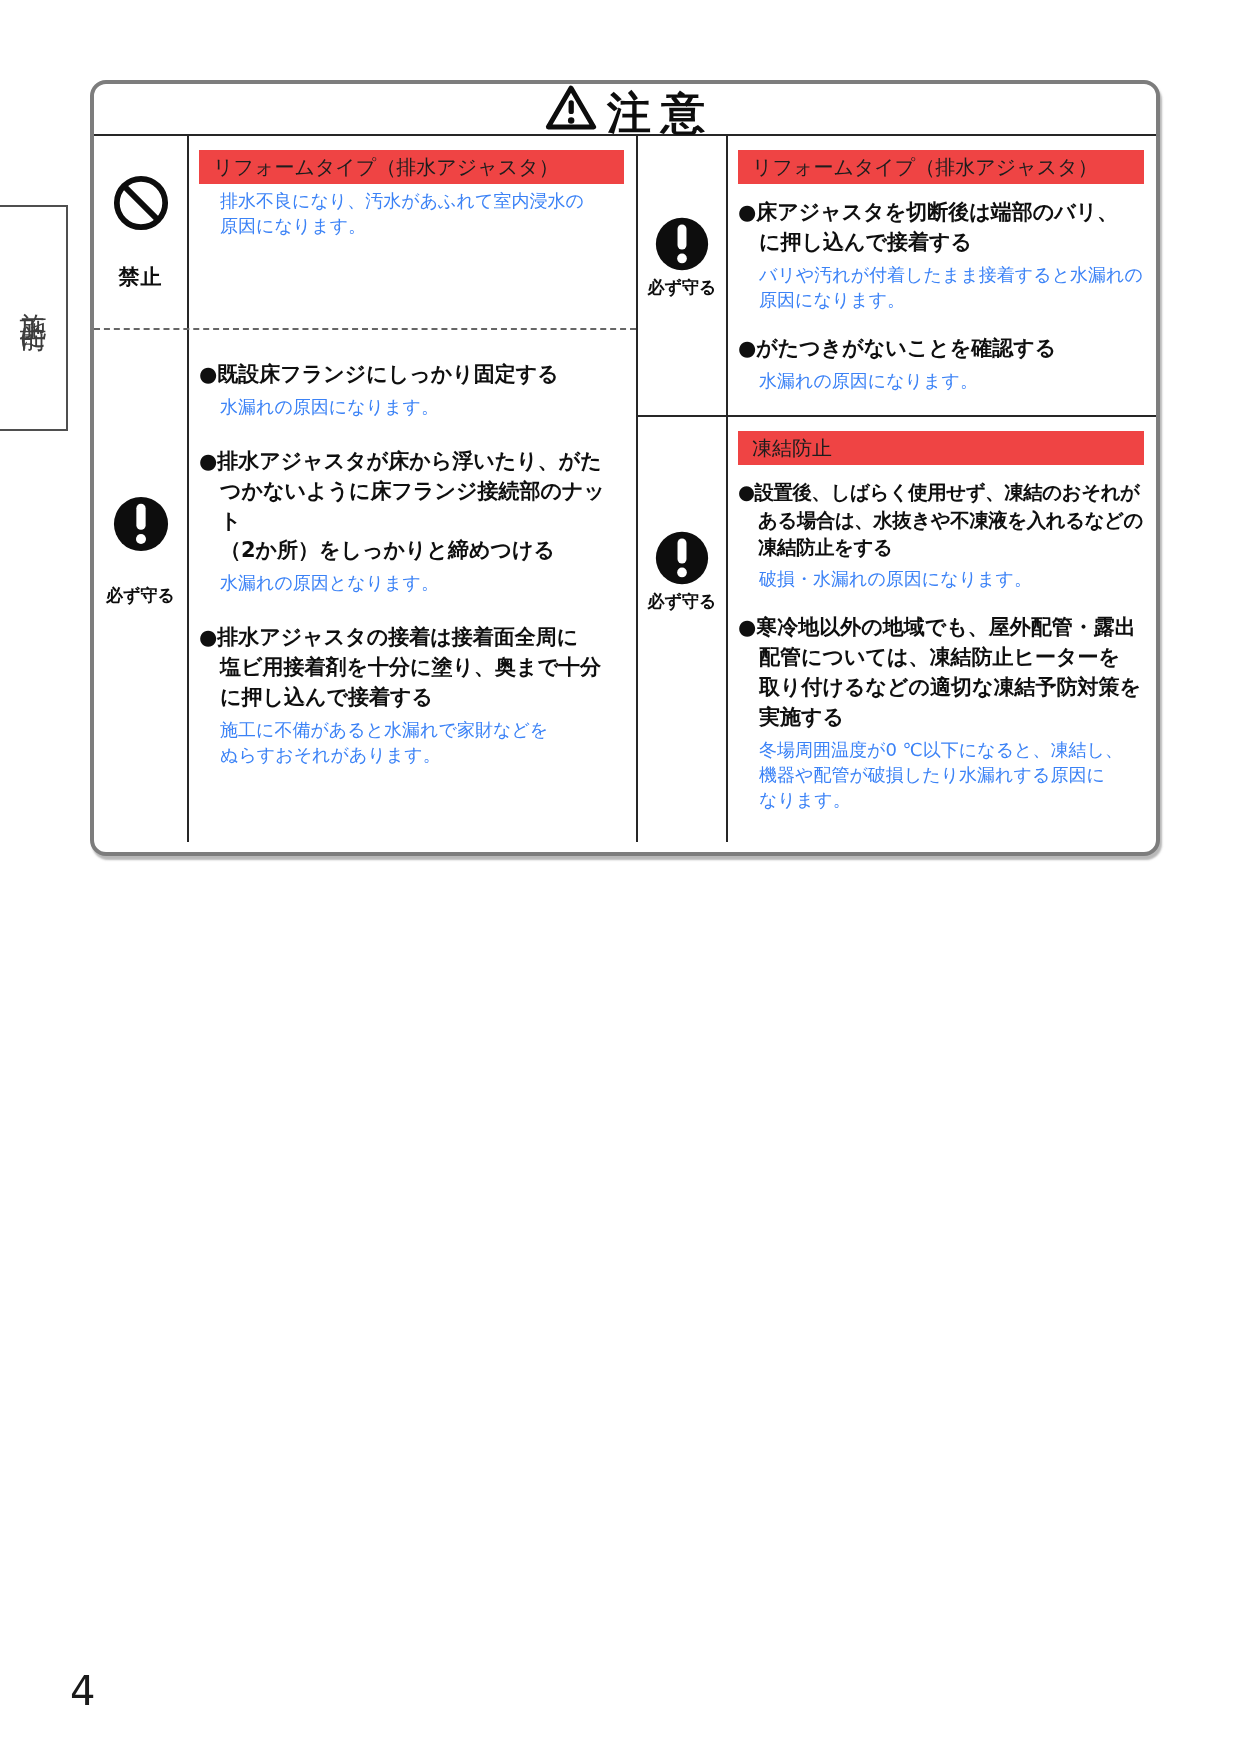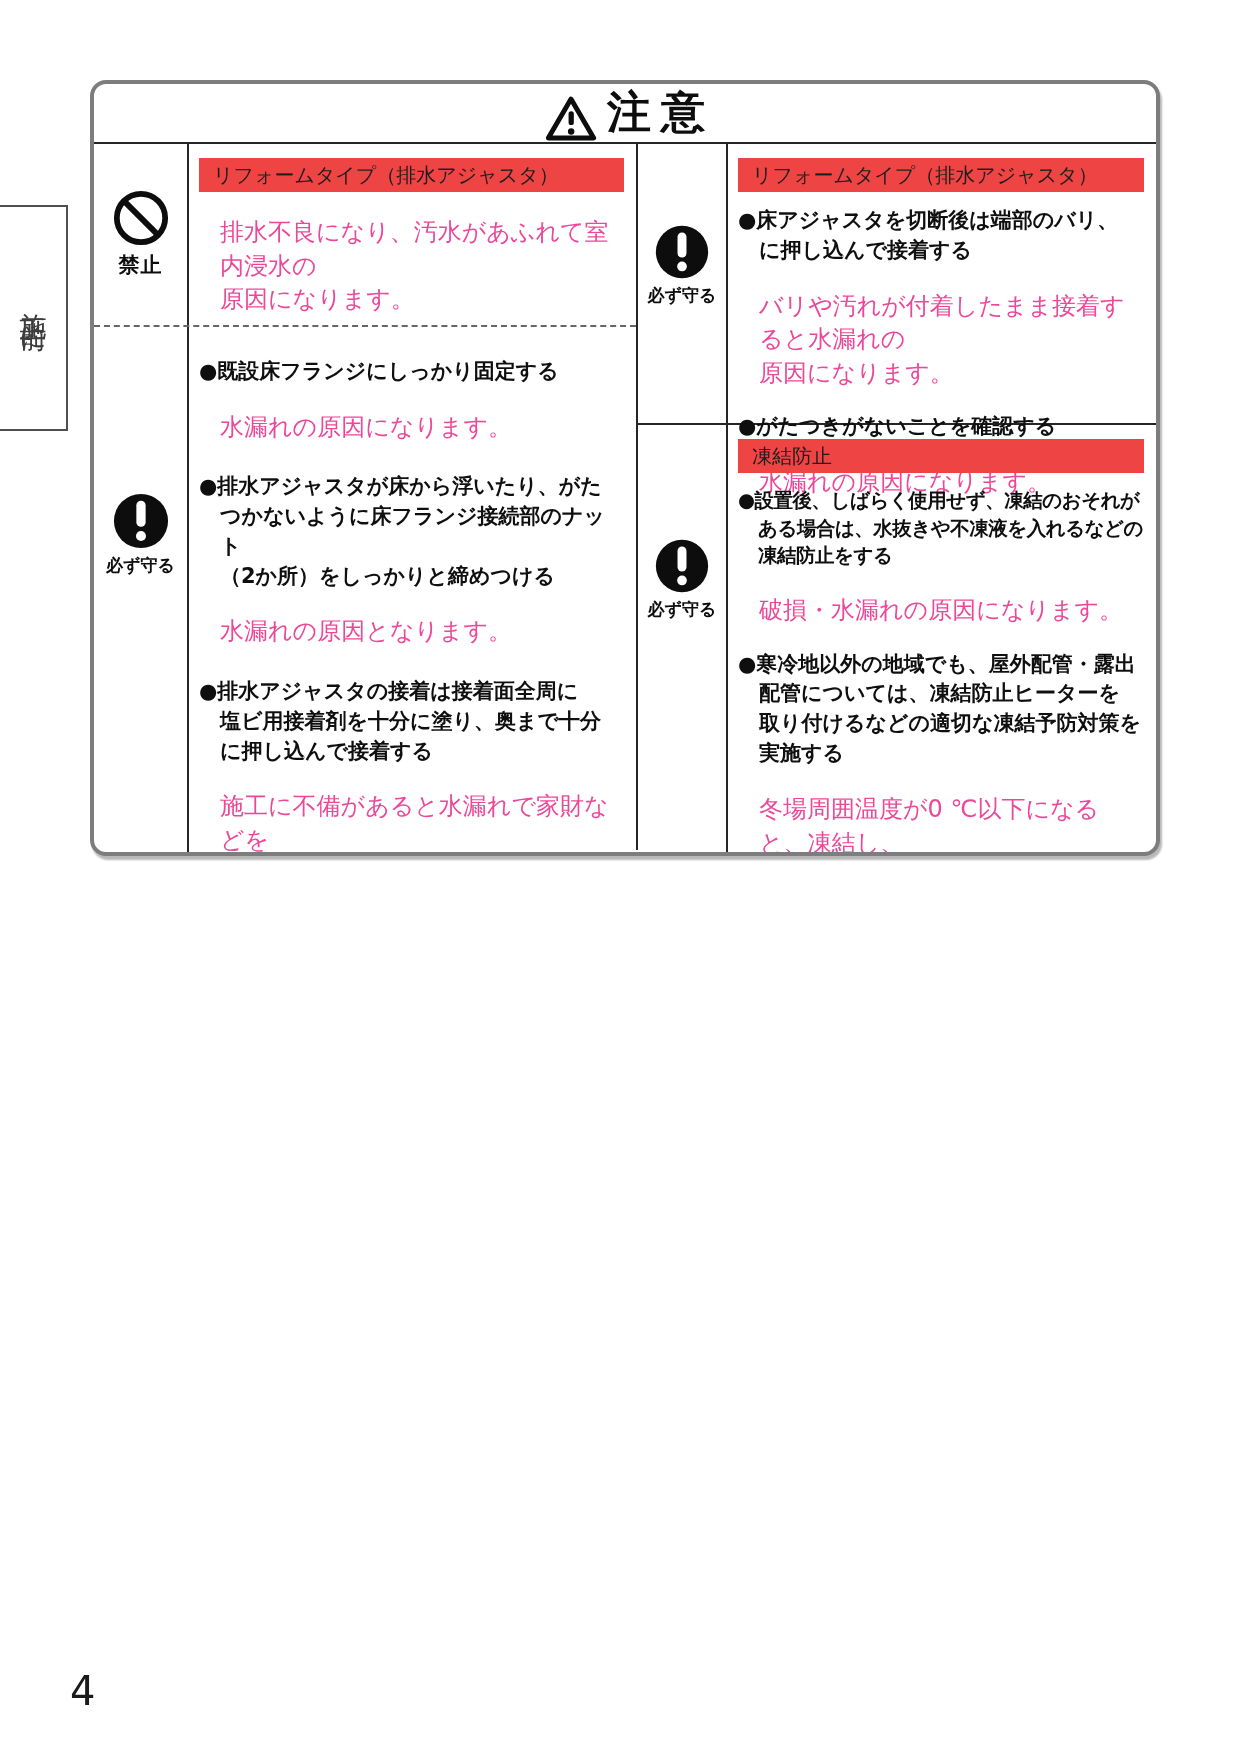--- a/index.html
+++ b/index.html
@@ -22,22 +22,22 @@
   }
 
   
   .caution-box {
     position: absolute; left: 90px; top: 80px; width: 1070px; height: 776px;
     background: #fff; border: 4px solid #7d7d7d; border-radius: 16px;
     box-shadow: 2px 4px 2px rgba(125,125,125,0.55);
     overflow: hidden;
   }
   .caution-title {
-    height: 60px; border-bottom: 2px solid #262626;
-    display: flex; align-items: flex-end; justify-content: center; gap: 10px;
+    height: 52px; border-bottom: 2px solid #262626;
+    display: flex; align-items: flex-start; justify-content: center; gap: 10px;
   }
   .caution-title-text {
     font-size: 44px; font-weight: bold; letter-spacing: 10px; margin-right: -10px;
     color: #0d0d0d;
   }
   .caution-body { display: flex; height: calc(100% - 62px); }
 
   .half { display: flex; flex-direction: column; }
   .half.left  { width: 544px; border-right: 2px solid #262626; }
   .half.right { flex: 1; }
@@ -45,21 +45,21 @@
   .trow { display: flex; width: 100%; }
   .trow.l1 { height: 194px; border-bottom: 2px dashed #666; }
   .trow.l2 { flex: 1; }
   .trow.r1 { height: 281px; border-bottom: 2px solid #262626; }
   .trow.r2 { flex: 1; }
 
   .icon-cell {
     border-right: 2px solid #262626; flex-shrink: 0;
     display: flex; flex-direction: column; align-items: center;
   }
-  .half.left  .icon-cell { width: 95px; }
+  .half.left  .icon-cell { width: 95px; gap: 27px; }
   .half.right .icon-cell { width: 90px; }
   .icon-center { justify-content: center; }
   .pt80  { padding-top: 80px; }
   .pt113 { padding-top: 113px; }
   .pt165 { padding-top: 165px; }
 
   .icon-label { font-weight: bold; color: #0d0d0d; margin-top: 4px; white-space: nowrap; }
   .lbl-kinshi { font-size: 21px; letter-spacing: 1px; }
   .lbl-mamoru { font-size: 17px; }
 
@@ -71,22 +71,22 @@
     margin: 4px 2px 0 0;
   }
 
   .item-heading {
     font-size: 21px; font-weight: bold; color: #0f0f0f; line-height: 1.42;
     white-space: pre-line; padding-left: 21px; text-indent: -21px;
     margin-top: 14px;
   }
   .item-heading.condensed { font-size: 19.5px; letter-spacing: -0.5px; padding-left: 20px; text-indent: -20px; }
   .item-note {
-    font-size: 24px; color: #ec4899; line-height: 1.4;
-    white-space: pre-line; padding-left: 21px; margin-top: 24px;
+    font-size: 18px; color: #3b82f6; line-height: 1.4;
+    white-space: pre-line; padding-left: 21px; margin-top: 4px;
   }
   .mt22 { margin-top: 22px; }
   .mt28 { margin-top: 28px; }
   .pt16 { padding-top: 16px; }
 
   .icon-svg { display: block; }
 
   .page-number {
     position: absolute; left: 70px; top: 1668px;
     font-size: 40px; color: #1a1a1a;

